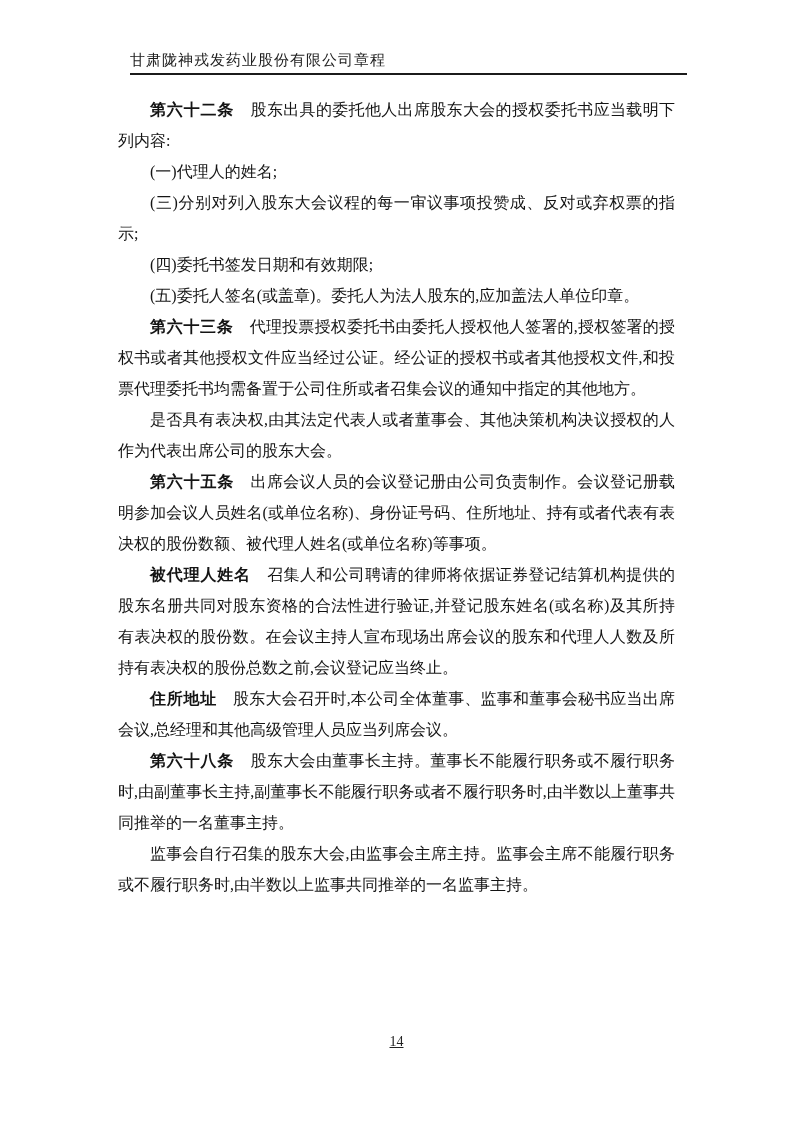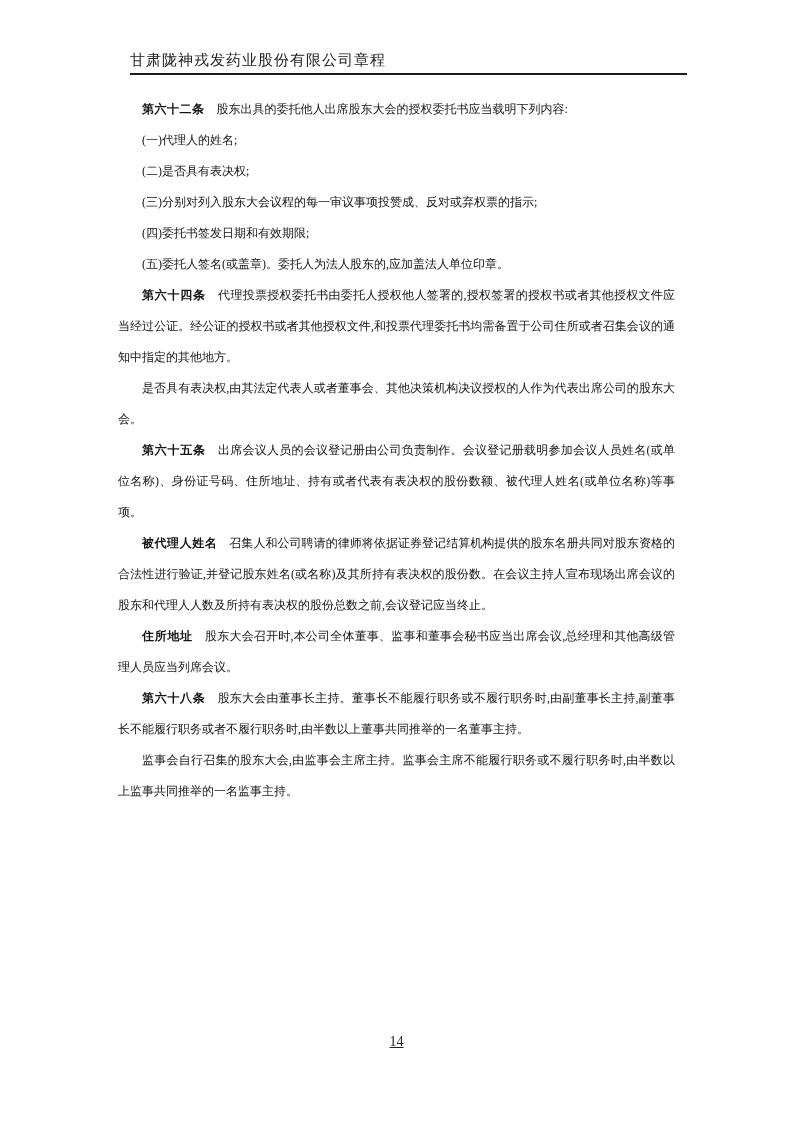--- a/index.html
+++ b/index.html
@@ -32,21 +32,21 @@
   .header-rule {
     margin-top: 3px;
     height: 0;
     border-bottom: 2px solid #1b1b1b;
   }
   .doc-body {
     position: absolute;
     left: 118px;
     top: 94px;
     width: 557px;
-    font-size: 12px;
+    font-size: 16px;
     line-height: 31px;
     text-align: justify;
     color: #141414;
   }
   .doc-body p {
     margin: 0;
     padding: 0;
     text-indent: 2em;
   }
   .doc-body p .article-lead {
@@ -72,25 +72,24 @@
 <div class="page">
 
   <div class="doc-header">
     <div class="doc-header-title">甘肃陇神戎发药业股份有限公司章程</div>
     <div class="header-rule"></div>
   </div>
 
   <div class="doc-body">
       <p><strong class="article-lead">第六十二条</strong>　股东出具的委托他人出席股东大会的授权委托书应当载明下列内容:</p>
       <p>(一)代理人的姓名;</p>
-      <p>(二)是否具有表决权;</p>
       <p>(三)分别对列入股东大会议程的每一审议事项投赞成、反对或弃权票的指示;</p>
       <p>(四)委托书签发日期和有效期限;</p>
       <p>(五)委托人签名(或盖章)。委托人为法人股东的,应加盖法人单位印章。</p>
-      <p><strong class="article-lead">第六十四条</strong>　代理投票授权委托书由委托人授权他人签署的,授权签署的授权书或者其他授权文件应当经过公证。经公证的授权书或者其他授权文件,和投票代理委托书均需备置于公司住所或者召集会议的通知中指定的其他地方。</p>
+      <p><strong class="article-lead">第六十三条</strong>　代理投票授权委托书由委托人授权他人签署的,授权签署的授权书或者其他授权文件应当经过公证。经公证的授权书或者其他授权文件,和投票代理委托书均需备置于公司住所或者召集会议的通知中指定的其他地方。</p>
       <p>是否具有表决权,由其法定代表人或者董事会、其他决策机构决议授权的人作为代表出席公司的股东大会。</p>
       <p><strong class="article-lead">第六十五条</strong>　出席会议人员的会议登记册由公司负责制作。会议登记册载明参加会议人员姓名(或单位名称)、身份证号码、住所地址、持有或者代表有表决权的股份数额、被代理人姓名(或单位名称)等事项。</p>
       <p><strong class="article-lead">被代理人姓名</strong>　召集人和公司聘请的律师将依据证券登记结算机构提供的股东名册共同对股东资格的合法性进行验证,并登记股东姓名(或名称)及其所持有表决权的股份数。在会议主持人宣布现场出席会议的股东和代理人人数及所持有表决权的股份总数之前,会议登记应当终止。</p>
       <p><strong class="article-lead">住所地址</strong>　股东大会召开时,本公司全体董事、监事和董事会秘书应当出席会议,总经理和其他高级管理人员应当列席会议。</p>
       <p><strong class="article-lead">第六十八条</strong>　股东大会由董事长主持。董事长不能履行职务或不履行职务时,由副董事长主持,副董事长不能履行职务或者不履行职务时,由半数以上董事共同推举的一名董事主持。</p>
       <p>监事会自行召集的股东大会,由监事会主席主持。监事会主席不能履行职务或不履行职务时,由半数以上监事共同推举的一名监事主持。</p>
     </div>
 
   <div class="doc-footer">
     <span class="page-number">14</span>

